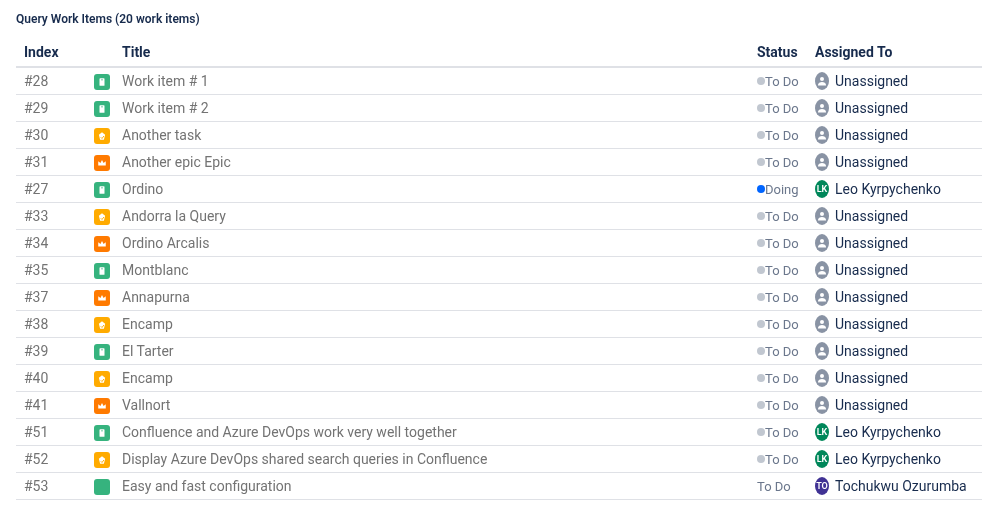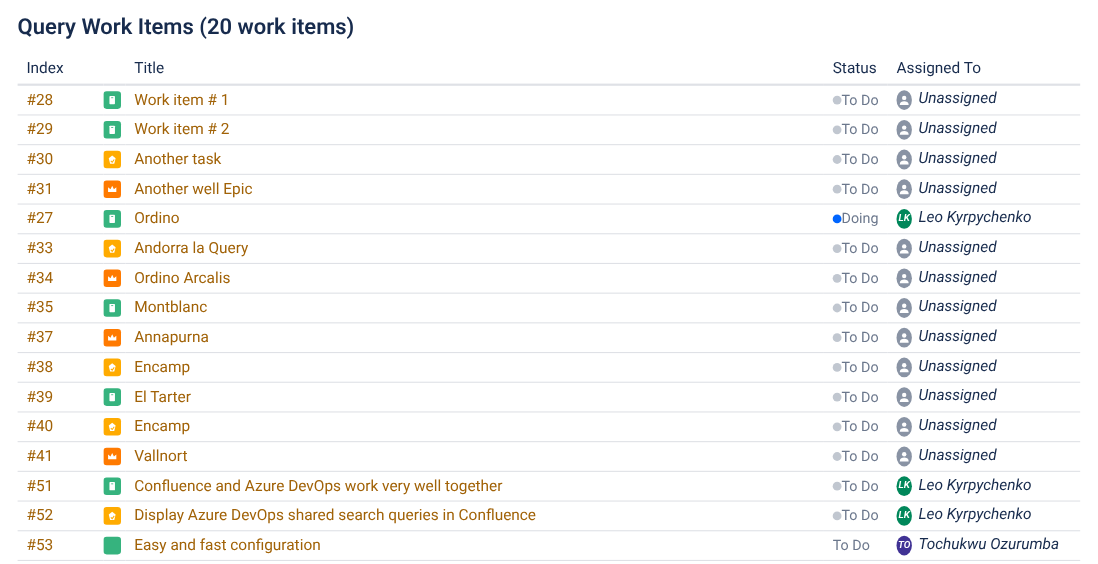--- a/index.html
+++ b/index.html
@@ -1,37 +1,37 @@
 <!DOCTYPE html>
 <html><head>
   <meta charset="utf-8">
   <style>
     * { box-sizing: border-box; margin: 0; padding: 0; }
     body { font-family: -apple-system, BlinkMacSystemFont, "Segoe UI", Roboto, sans-serif; font-size: 14px; color: #172B4D; background: #fff; padding: 8px 16px; }
-    .header { font-size: 20px; font-weight: 600; color: #172B4D; padding: 4px 0 12px 0; }
+    .header { font-size: 12px; font-weight: 600; color: #172B4D; padding: 4px 0 12px 0; }
     table { width: 100%; border-collapse: collapse; table-layout: fixed; }
-    th { text-align: left; font-weight: 400; font-size: 14px; color: #172B4D; padding: 6px 8px; border-bottom: 2px solid #DFE1E6; }
+    th { text-align: left; font-weight: 700; font-size: 14px; color: #172B4D; padding: 6px 8px; border-bottom: 2px solid #DFE1E6; }
     td { padding: 4px 8px; border-bottom: 1px solid #DFE1E6; vertical-align: middle; height: 21px; white-space: nowrap; overflow: hidden; text-overflow: ellipsis; }
     .col-index { width: 78px; }
     .col-icon { width: 20px; padding: 4px 0; }
     .col-title { }
     .col-status { width: 58px; }
     .col-assigned { width: 175px; }
-    .link { color: #a16207; text-decoration: none; cursor: pointer; }
+    .link { color: #737373; text-decoration: none; cursor: pointer; }
     .icon-wrap { display: inline-flex; align-items: center; justify-content: center; width: 16px; height: 16px; border-radius: 3px; vertical-align: middle; }
     .type-task  { background: #36B37E; color: #fff; }
     .type-epic  { background: #FFAB00; color: #fff; }
     .type-crown { background: #FF7A00; color: #fff; }
     svg.type-svg { width: 10px; height: 10px; display: block; }
     .status-cell { display: flex; align-items: center; gap: 0; }
     .dot { width: 8px; height: 8px; border-radius: 50%; display: inline-block; flex-shrink: 0; }
     .dot-todo  { background: #C1C7D0; }
     .dot-doing { background: #0065FF; }
     .status-text { color: #6B778C; font-size: 13px; }
-    .assignee-cell { display: flex; align-items: flex-start; gap: 6px; font-style: italic; }
+    .assignee-cell { display: flex; align-items: center; gap: 6px; }
     .avatar { width: 14px; height: 18px; border-radius: 50%; display: inline-flex; align-items: center; justify-content: center; font-size: 9px; font-weight: 600; color: #fff; flex-shrink: 0; }
     .avatar-unassigned { background: #8993A4; }
     .avatar-green { background: #00875A; }
     .avatar-purple { background: #403294; }
     .avatar svg.person { width: 12px; height: 12px; }
   </style>
 </head>
 <body>
 
 <div class="header">Query Work Items (20 work items)</div>
@@ -128,21 +128,21 @@
           </div>
         </td>
       </tr>
       <tr>
         <td class="col-index"><a class="link">#31</a></td>
         <td class="col-icon"><span class="icon-wrap type-crown">
             <svg class="type-svg" viewBox="0 0 16 16" fill="none">
               <path d="M2 12 L2 5 L5.5 8 L8 3 L10.5 8 L14 5 L14 12 Z" fill="#fff"></path>
             </svg>
           </span></td>
-        <td class="col-title"><a class="link">Another well Epic</a></td>
+        <td class="col-title"><a class="link">Another epic Epic</a></td>
         <td class="col-status">
           <div class="status-cell">
             <span class="dot dot-todo"></span>
             <span class="status-text">To Do</span>
           </div>
         </td>
         <td class="col-assigned">
           <div class="assignee-cell">
             <span class="avatar avatar-unassigned">
               <svg class="person" viewBox="0 0 24 24" fill="#fff">

